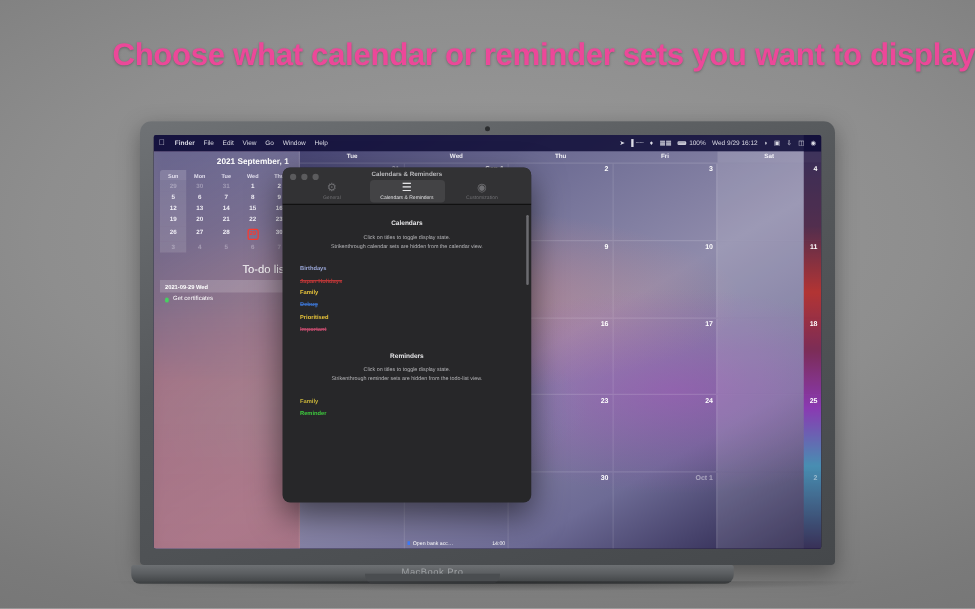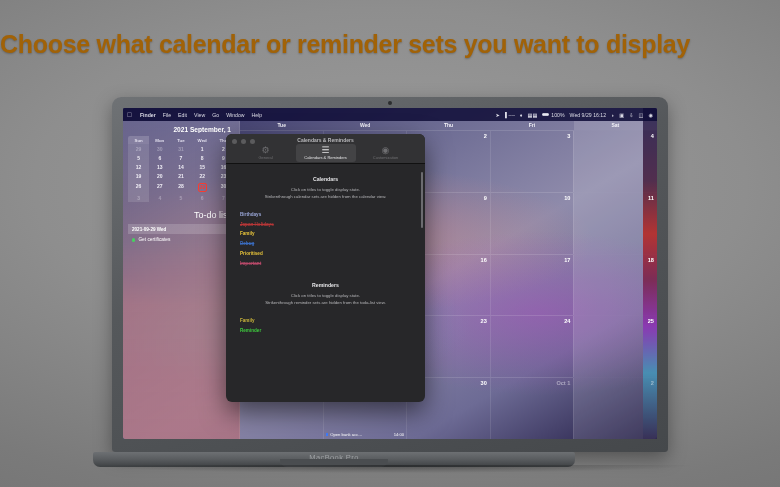--- a/index.html
+++ b/index.html
@@ -5,21 +5,21 @@
   * { margin:0; padding:0; box-sizing:border-box; }
   html,body { width:780px; height:487px; overflow:hidden; }
   body {
     font-family:"Liberation Sans", sans-serif;
     background: radial-gradient(ellipse 120% 95% at 50% 38%, #9b9b9b 0%, #8e8e8e 38%, #7a7a7a 70%, #6e6e6e 100%);
     position:relative;
   }
   
   .headline {
     position:absolute; top:30px; left:0; width:100%;
-    text-align:left; color:#a16207;
+    text-align:right; color:#ec4899;
     font-size:25px; font-weight:bold; letter-spacing:-0.3px;
     text-shadow:0 1px 2px rgba(0,0,0,.25);
   }
   
   .laptop { position:absolute; left:93px; top:97px; width:594px; height:370px; }
   .lid {
     position:absolute; left:19px; top:0; width:556px; height:355px;
     background:linear-gradient(160deg,#6f7275 0%,#55585b 40%,#45484b 100%);
     border-radius:9px 9px 3px 3px;
     box-shadow:0 6px 18px rgba(0,0,0,.35);
@@ -27,21 +27,21 @@
   }
   .camera {
     position:absolute; left:50%; top:4px; transform:translateX(-50%);
     width:4px; height:4px; border-radius:50%; background:#2b2d2f;
   }
   .screen {
     position:relative; width:100%; height:100%;
     background:#1a1033; border-radius:2px; overflow:hidden;
   }
   .base {
-    position:absolute; left:0; bottom:0; width:482px; height:15px;
+    position:absolute; left:12px; bottom:0; width:482px; height:15px;
     background:linear-gradient(180deg,#6d7073 0%,#5b5e61 45%,#3e4143 100%);
     border-radius:2px 2px 7px 7px;
   }
   .base-label {
     position:absolute; left:0; top:1px; width:100%; text-align:center;
     font-size:7.5px; color:#9fa2a5; letter-spacing:.4px;
   }
   .notch {
     position:absolute; left:50%; bottom:0; transform:translateX(-50%);
     width:108px; height:8px; background:#4a4d50;

